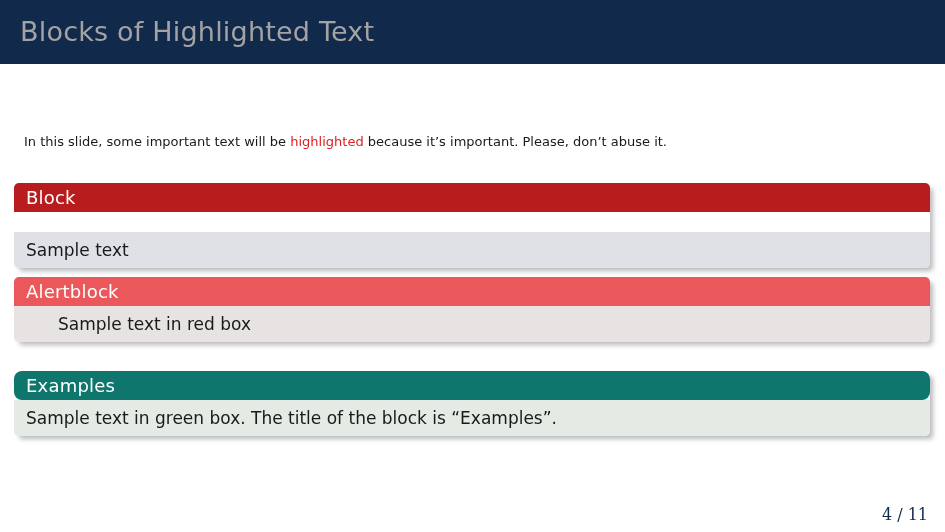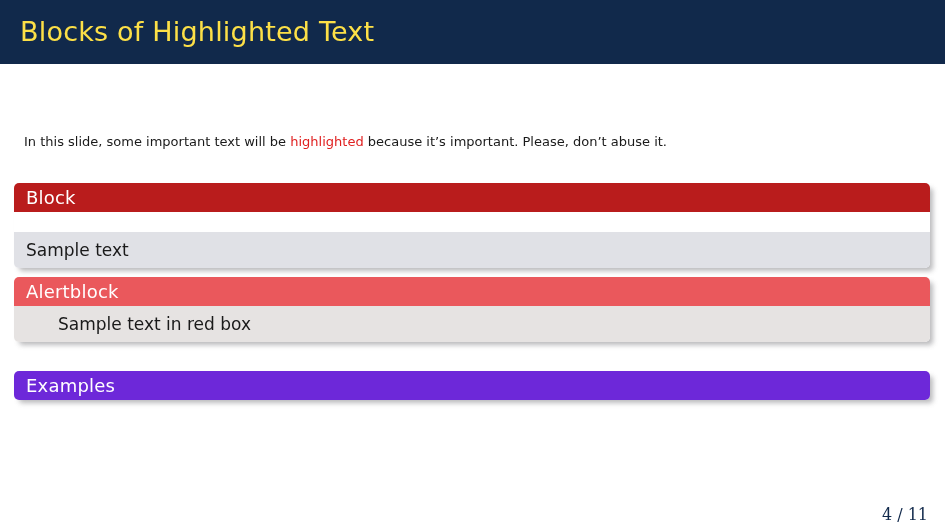--- a/index.html
+++ b/index.html
@@ -29,21 +29,21 @@
     height: 64px;
     background: #11294b;
   }
   #title-text {
     position: absolute;
     left: 20px;
     top: 16px;
     font-size: 27px;
     line-height: 32px;
     font-weight: 400;
-    color: #fde047;
+    color: #a3a3a3;
     letter-spacing: 0.2px;
     white-space: nowrap;
   }
 
   
   #intro-paragraph {
     position: absolute;
     left: 24px;
     top: 118px;
     width: 880px;
@@ -87,21 +87,21 @@
   #block-standard .block-title { background: #b91c1c; }
   #block-standard .block-body  { background: #e0e1e6; margin-top: 20px; }
 
   
   #block-alert             { top: 277px; }
   #block-alert .block-title    { background: #ea585c; }
   #block-alert .block-body     { background: #e6e3e2; padding-left: 44px; }
 
   
   #block-example           { top: 371px; }
-  #block-example .block-title  { background: #6d28d9; }
+  #block-example .block-title  { background: #0f766e; border-radius: 8px; }
   #block-example .block-body   { background: #e3ebe4; }
 
   
   #page-number {
     position: absolute;
     right: 17px;
     bottom: 10px;
     font-size: 16px;
     line-height: 14px;
     color: #11294b;
@@ -124,17 +124,18 @@
     <div class="block-body">Sample text</div>
   </div>
 
   <div class="block" id="block-alert">
     <div class="block-title">Alertblock</div>
     <div class="block-body">Sample text in red box</div>
   </div>
 
   <div class="block" id="block-example">
     <div class="block-title">Examples</div>
+    <div class="block-body">Sample text in green box.  The title of the block is “Examples”.</div>
   </div>
 
   <div id="page-number">4 / 11</div>
 
 </div>
 
 </body></html>

